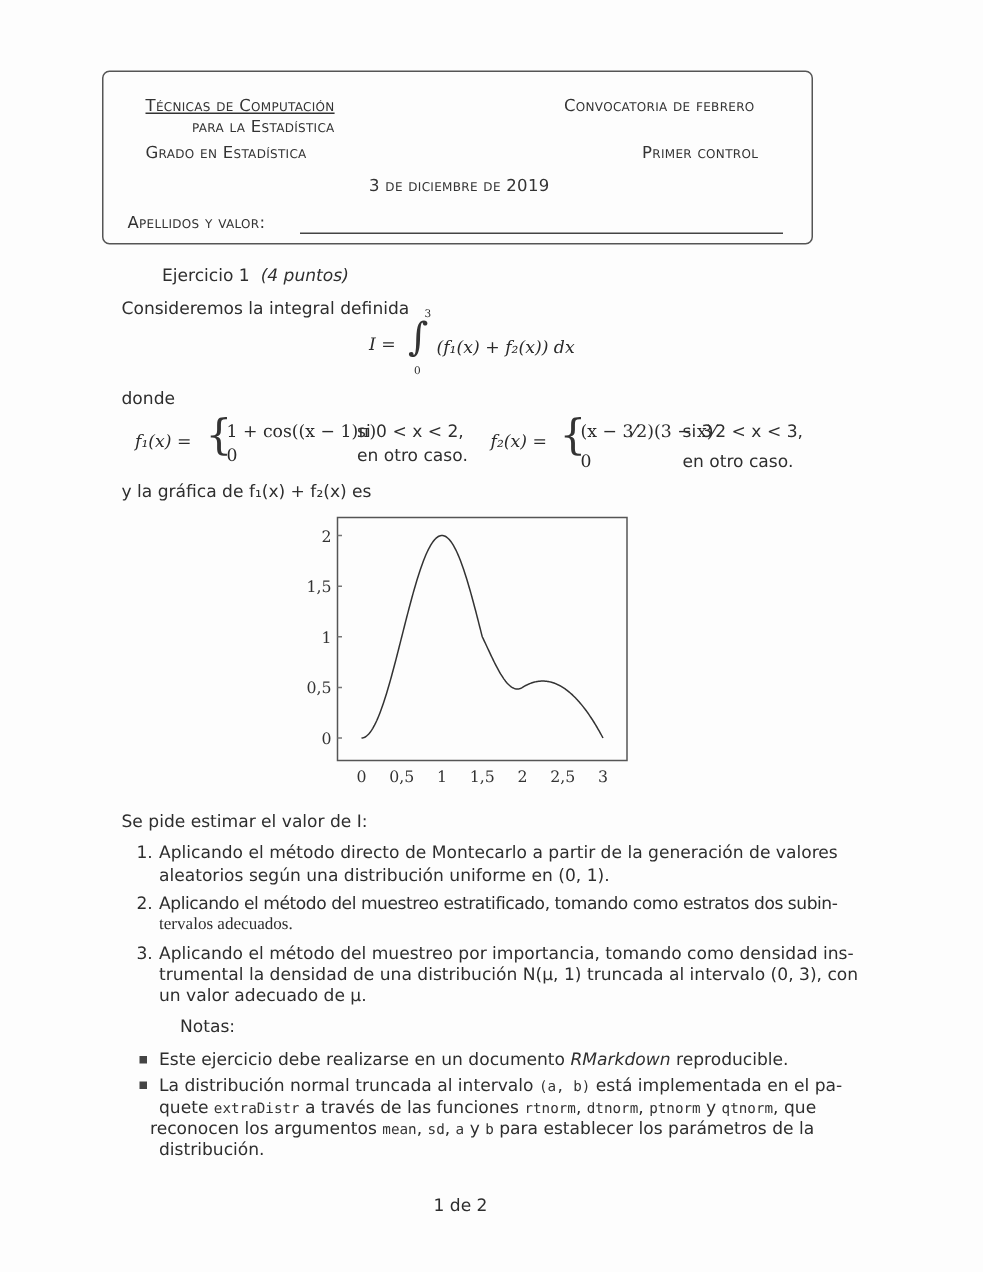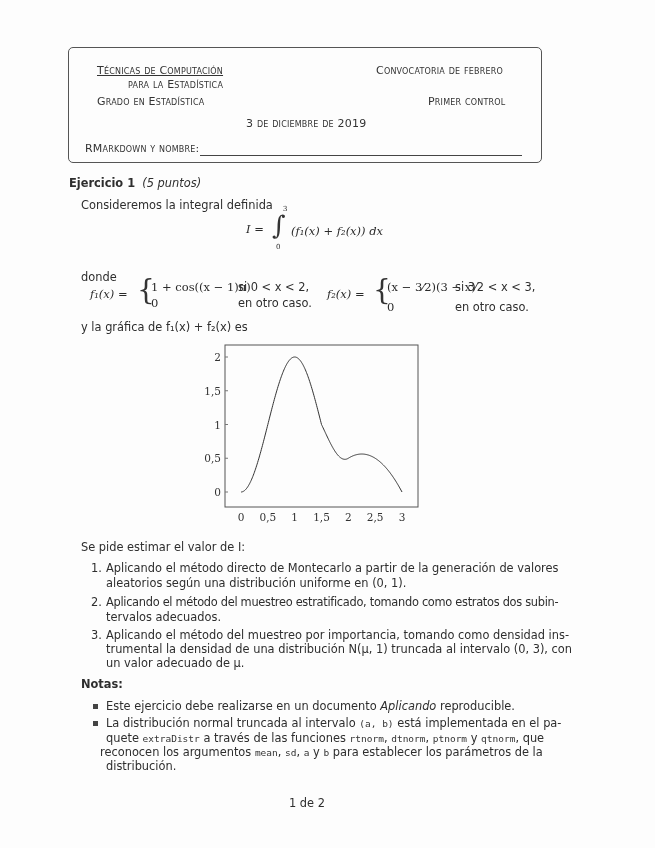--- a/index.html
+++ b/index.html
@@ -10,58 +10,58 @@
   .abs { position:absolute; }
   .header-box {
     position:absolute; left:68px; top:47px; width:472px; height:114px;
     border:1.4px solid #555; border-radius:5px;
   }
   .sc { font-variant:small-caps; font-size:11px; letter-spacing:0.2px; color:#333; }
   .sc-line { position:absolute; white-space:nowrap; }
   .name-line { position:absolute; left:200px; top:155px; width:322px; border-bottom:1px solid #444; }
   .body-text { font-size:11.4px; color:#2e2e2e; white-space:nowrap; }
   .ital { font-style:italic; }
-  .bold { font-weight:bold; }
+  .bold { font-weight:normal;margin-left:39px; }
   .math { font-family:"DejaVu Serif", serif; font-size:11.5px; color:#2a2a2a; white-space:nowrap; }
   .brace { font-family:"DejaVu Serif", serif; font-size:28px; line-height:28px; color:#333; }
   .mono { font-family:"DejaVu Sans Mono", monospace; font-size:9.5px; color:#333; }
   .list-num { position:absolute; font-size:11.4px; color:#2e2e2e; }
   .bullet { position:absolute; width:5px; height:5px; background:#444; }
   .chart-wrap { position:absolute; left:190px; top:340px; width:240px; height:195px; }
   .ticklbl { font-family:"DejaVu Serif", serif; font-size:10.5px; fill:#333; }
 </style>
 </head>
 <body>
 
 <div class="header-box"></div>
 <div class="sc-line sc" style="left:97px; top:64px;text-decoration:underline;">Técnicas de Computación</div>
 <div class="sc-line sc" style="left:97px; top:78px;padding-left:31px;">para la Estadística</div>
 <div class="sc-line sc" style="left:97px; top:95px;">Grado en Estadística</div>
 <div class="sc-line sc" style="left:376px; top:64px;">Convocatoria de febrero</div>
 <div class="sc-line sc" style="left:428px; top:95px;">Primer control</div>
 <div class="sc-line sc" style="left:246px; top:117px;">3 de diciembre de 2019</div>
-<div class="sc-line sc" style="left:85px; top:142px;">RMarkdown y nombre:</div>
+<div class="sc-line sc" style="left:85px; top:142px;">Apellidos y valor:</div>
 <div class="name-line"></div>
 
 <div class="abs body-text" style="left:69px; top:176px;">
   <span class="bold">Ejercicio 1</span>&nbsp;
-  <span class="ital">(5 puntos)</span>
+  <span class="ital">(4 puntos)</span>
 </div>
 
 <div class="abs body-text" style="left:81px; top:198px;">Consideremos la integral definida</div>
 
 <div class="abs math" style="left:246px; top:222px;">
   <span class="ital">I =</span>
 </div>
 <div class="abs" style="left:272px; top:210px; font-family:'DejaVu Serif',serif; font-size:26px; color:#333;">∫</div>
 <div class="abs math" style="left:283px; top:205px; font-size:7px;">3</div>
 <div class="abs math" style="left:276px; top:243px; font-size:7px;">0</div>
 <div class="abs math ital" style="left:291px; top:224px;">(f₁(x) + f₂(x)) dx</div>
 
-<div class="abs body-text" style="left:81px; top:258px;margin-top:12px;">donde</div>
+<div class="abs body-text" style="left:81px; top:258px;">donde</div>
 
 <div class="abs math ital" style="left:90px; top:287px;">f₁(x) =</div>
 <div class="abs brace" style="left:137px; top:276px;">{</div>
 <div class="abs math" style="left:151px; top:280px;">1 + cos((x − 1)π)</div>
 <div class="abs body-text" style="left:238px; top:280px;">si 0 &lt; x &lt; 2,</div>
 <div class="abs math" style="left:151px; top:296px;">0</div>
 <div class="abs body-text" style="left:238px; top:296px;">en otro caso.</div>
 
 <div class="abs math ital" style="left:327px; top:287px;">f₂(x) =</div>
 <div class="abs brace" style="left:373px; top:276px;">{</div>
@@ -102,32 +102,32 @@
 </div>
 
 <div class="abs body-text" style="left:81px; top:540px;">Se pide estimar el valor de I:</div>
 
 <div class="list-num" style="left:91px; top:561px;">1.</div>
 <div class="abs body-text" style="left:106px; top:561px;">Aplicando el método directo de Montecarlo a partir de la generación de valores</div>
 <div class="abs body-text" style="left:106px; top:576px;">aleatorios según una distribución uniforme en (0, 1).</div>
 
 <div class="list-num" style="left:91px; top:595px;">2.</div>
 <div class="abs body-text" style="left:106px; top:595px; letter-spacing:-0.3px;">Aplicando el método del muestreo estratificado, tomando como estratos dos subin-</div>
-<div class="abs body-text" style="left:106px; top:610px;">tervalos adecuados.</div>
+<div class="abs body-text" style="left:106px; top:610px;font-family:Liberation Serif, serif;">tervalos adecuados.</div>
 
 <div class="list-num" style="left:91px; top:628px;">3.</div>
 <div class="abs body-text" style="left:106px; top:628px;">Aplicando el método del muestreo por importancia, tomando como densidad ins-</div>
 <div class="abs body-text" style="left:106px; top:642px;">trumental la densidad de una distribución N(μ, 1) truncada al intervalo (0, 3), con</div>
 <div class="abs body-text" style="left:106px; top:656px;">un valor adecuado de μ.</div>
 
 <div class="abs body-text bold" style="left:81px; top:677px;">Notas:</div>
 
 <div class="bullet" style="left:93px; top:704px;"></div>
 <div class="abs body-text" style="left:106px; top:699px;">
-  <span>Este ejercicio debe realizarse en un documento </span><span class="ital">Aplicando</span><span> reproducible.</span>
+  <span>Este ejercicio debe realizarse en un documento </span><span class="ital">RMarkdown</span><span> reproducible.</span>
 </div>
 
 <div class="bullet" style="left:93px; top:721px;"></div>
 <div class="abs body-text" style="left:106px; top:716px;">
   <span>La distribución normal truncada al intervalo </span><span class="mono">(a, b)</span><span> está implementada en el pa-</span>
 </div>
 <div class="abs body-text" style="left:106px; top:731px;">
   <span>quete </span><span class="mono">extraDistr</span><span> a través de las funciones </span><span class="mono">rtnorm</span><span>, </span><span class="mono">dtnorm</span><span>, </span><span class="mono">ptnorm</span><span> y </span><span class="mono">qtnorm</span><span>, que</span>
 </div>
 <div class="abs body-text" style="left:100px; top:745px;text-align:right;">

